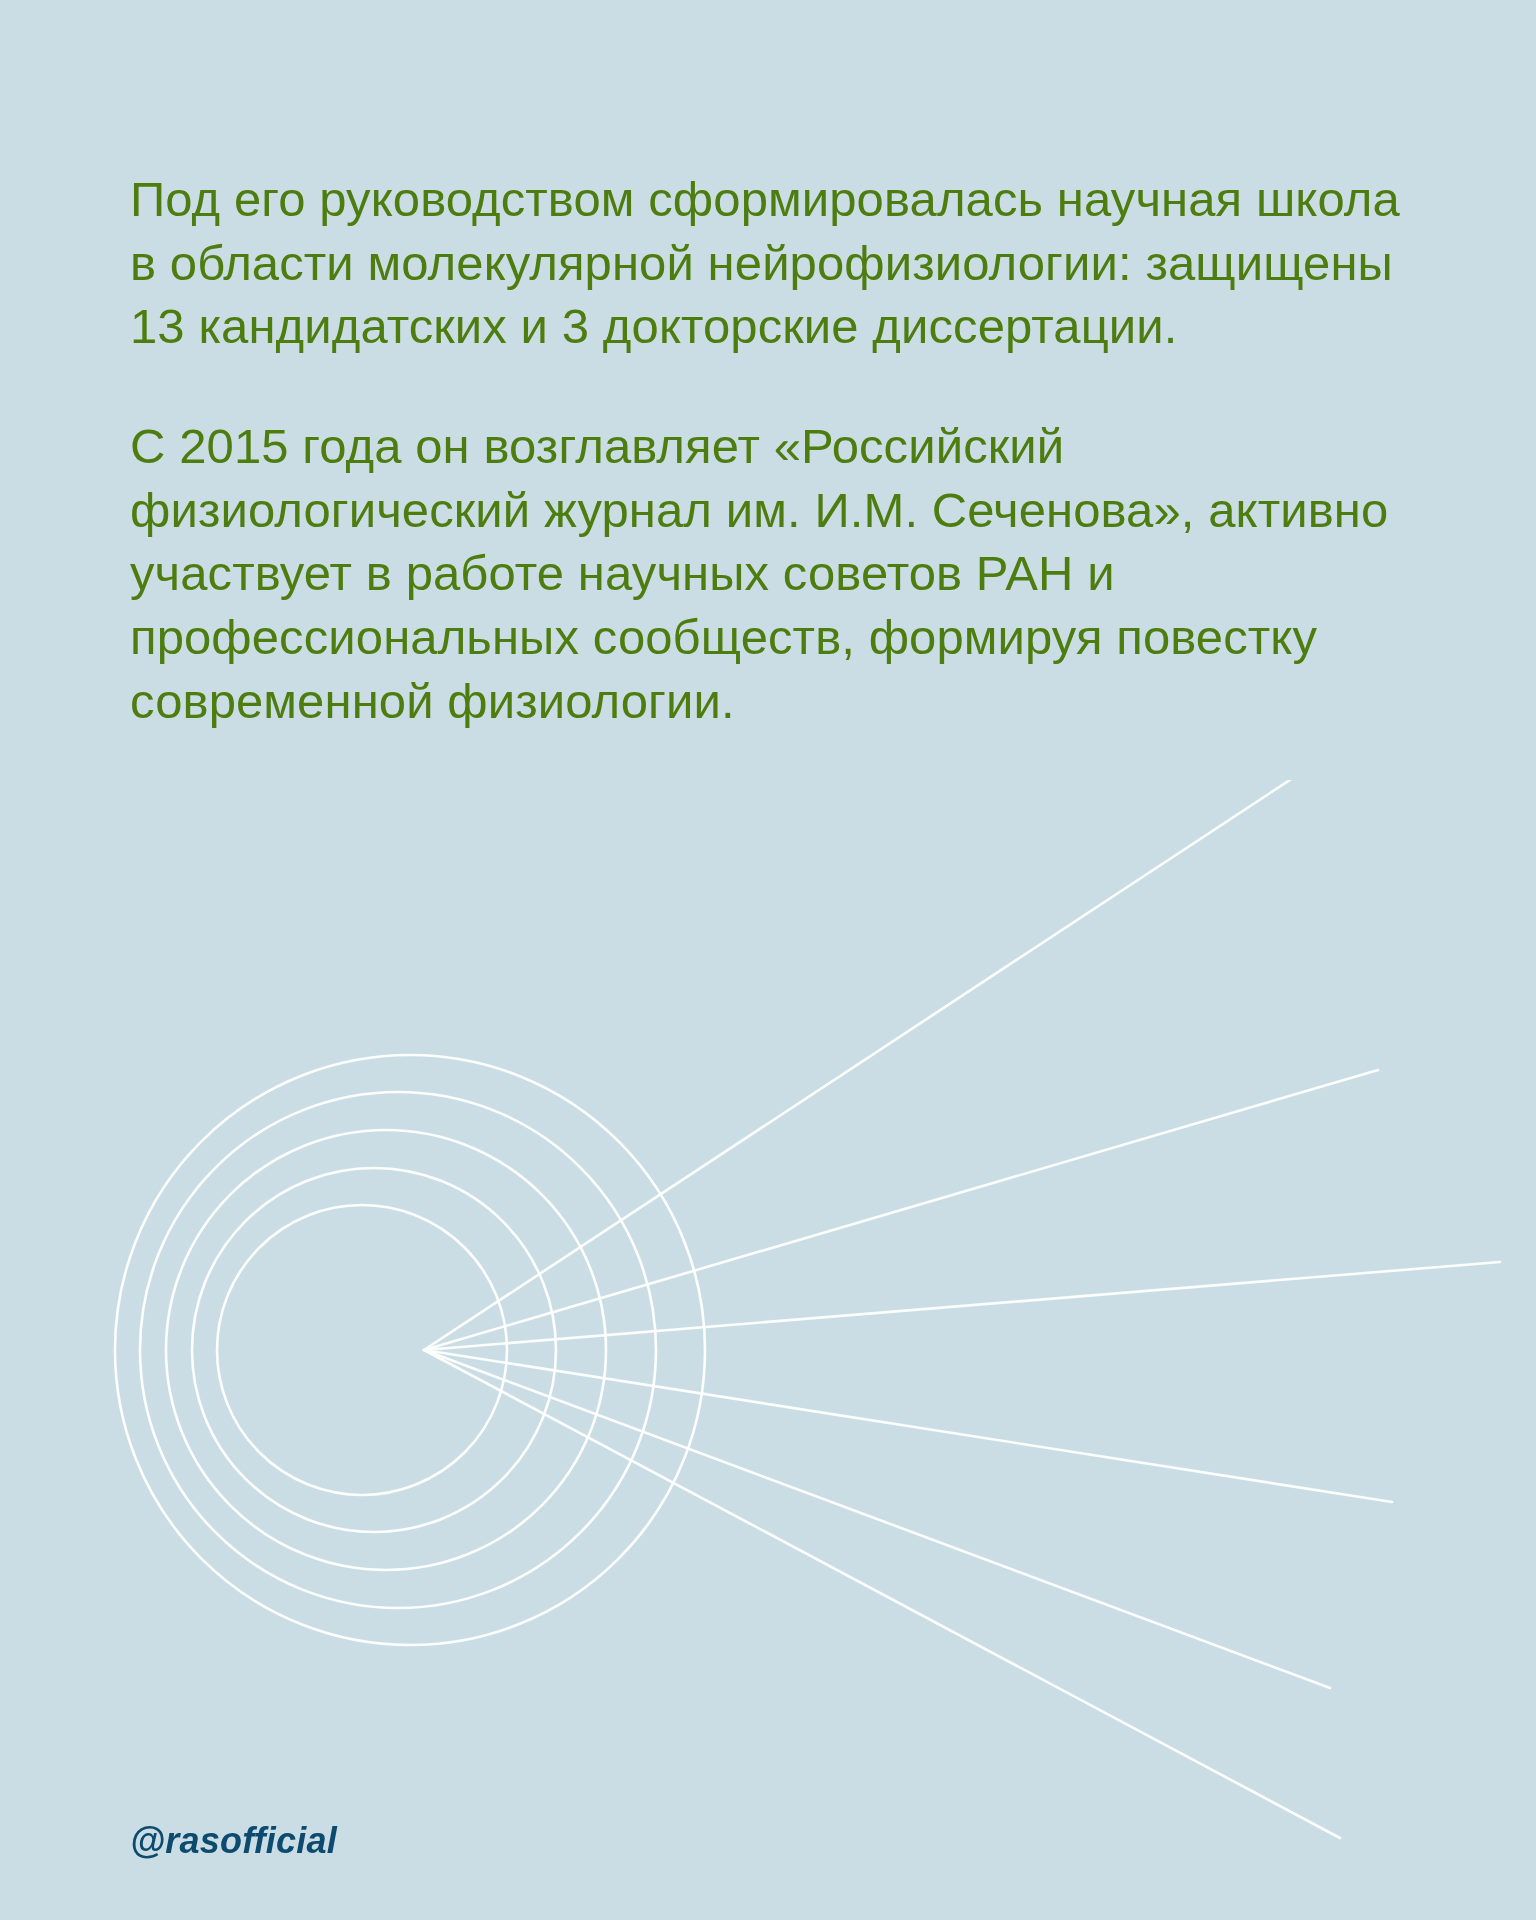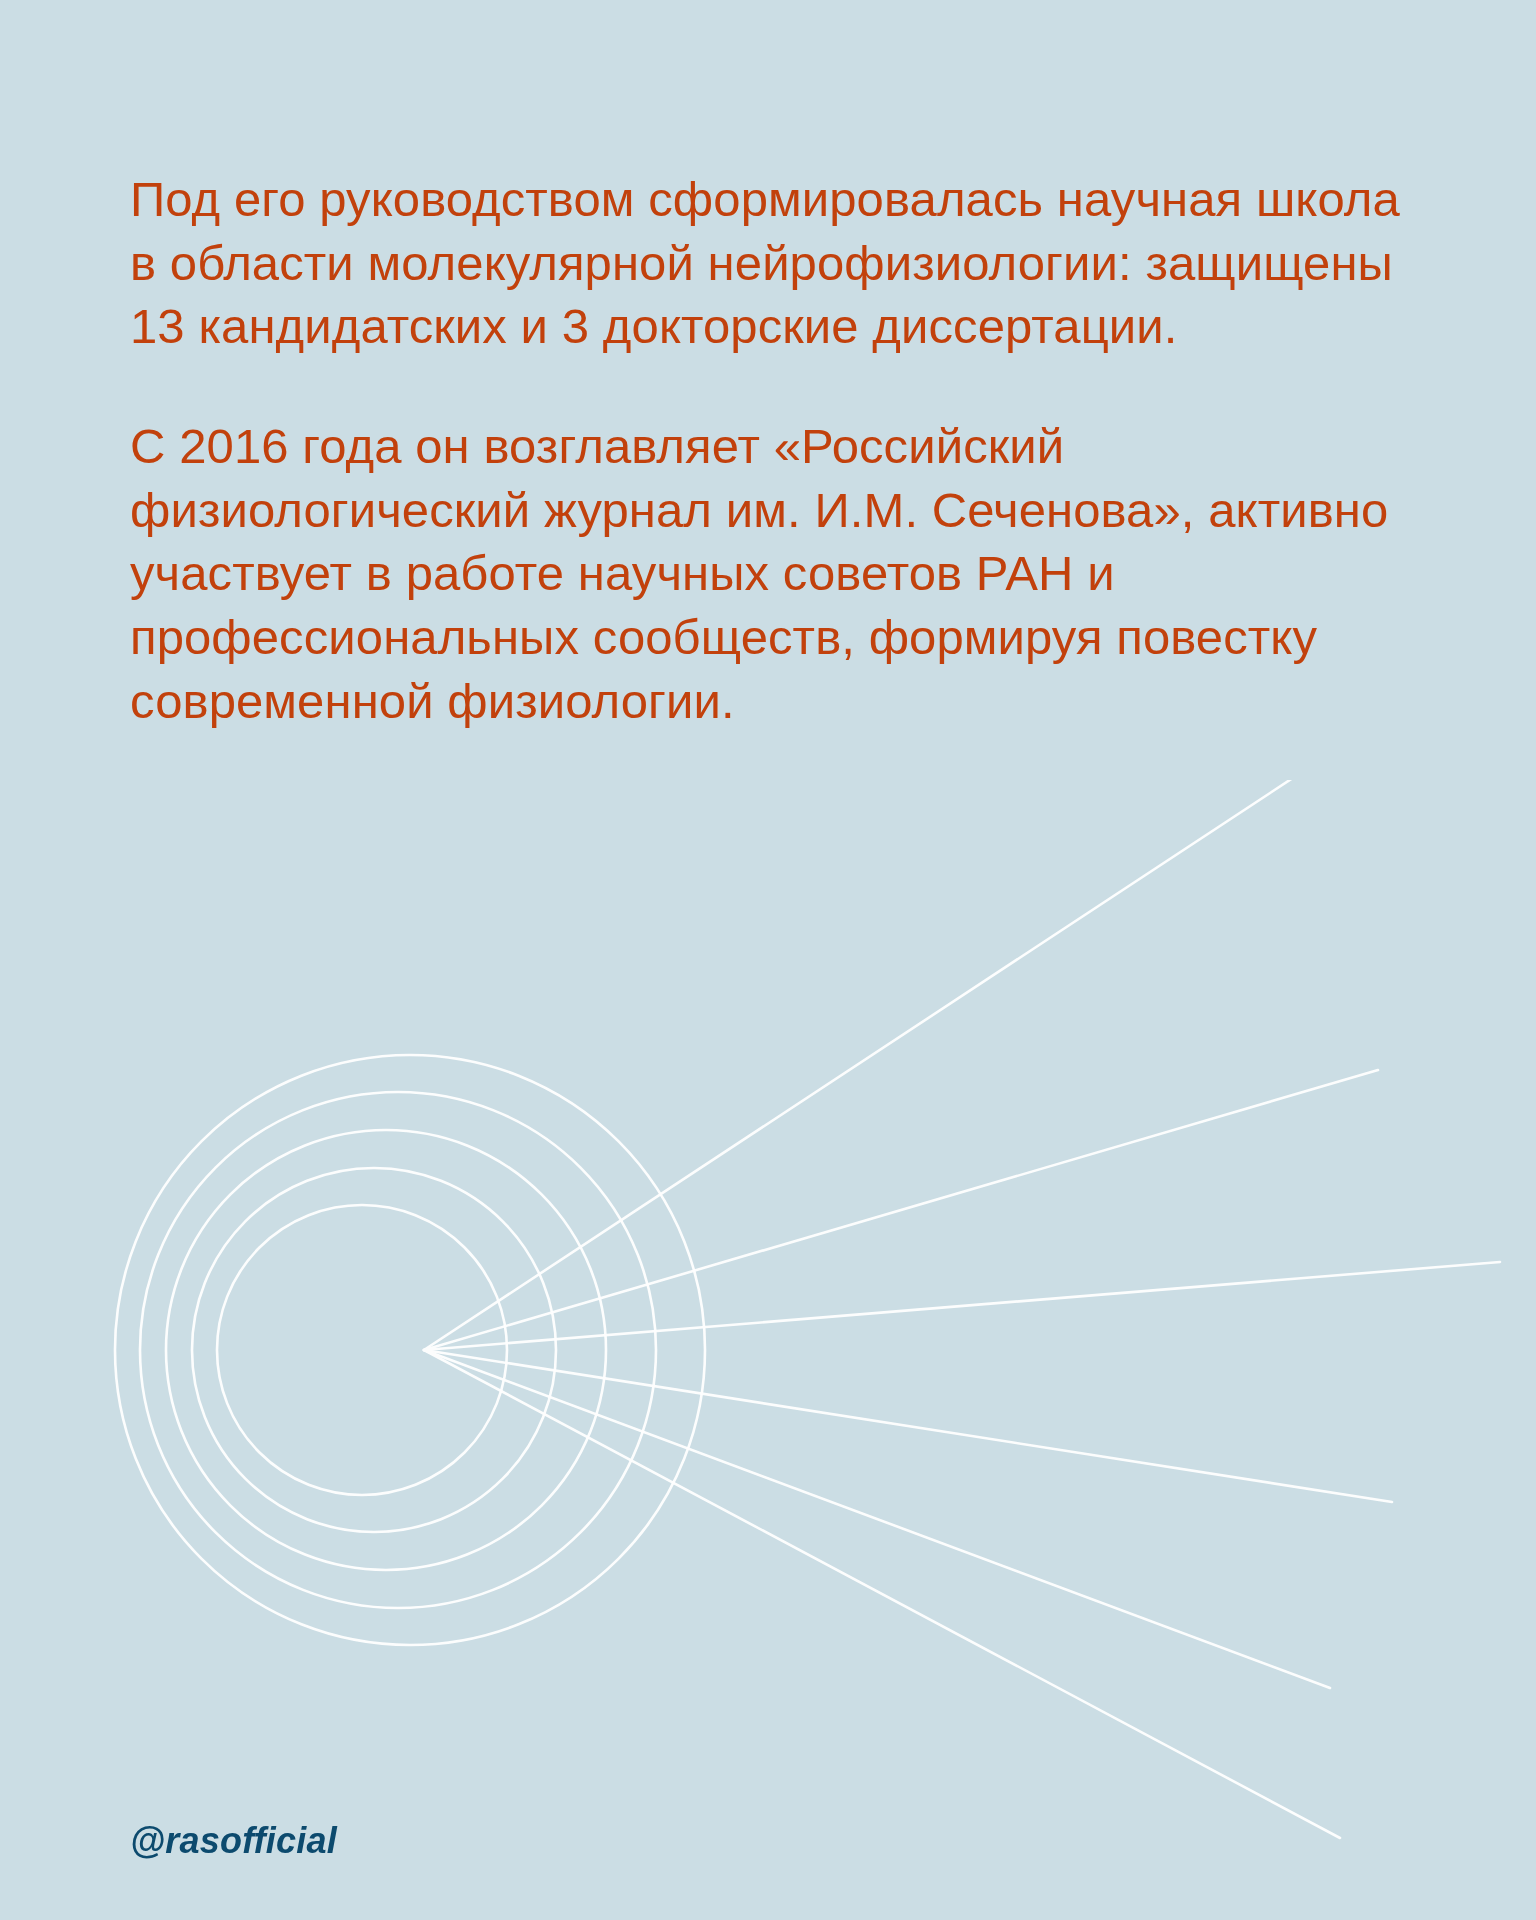--- a/index.html
+++ b/index.html
@@ -23,21 +23,21 @@
     position: absolute;
     left: 130px;
     top: 168px;
     width: 1290px;
     color: #4a5560;
   }
   .paragraph {
     font-size: 49px;
     line-height: 1.30;
     letter-spacing: 0.1px;
-    color: #c2410c;
+    color: #4d7c0f;
     margin: 0 0 56px 0;
     font-weight: 400;
     white-space: pre-wrap;
   }
   .paragraph:last-child {
     margin-bottom: 0;
   }
   .decor {
     position: absolute;
     left: 0;
@@ -57,21 +57,21 @@
     letter-spacing: 0.2px;
   }
 </style>
 </head>
 <body>
 
 <div class="slide">
 
   <div class="text-block">
     <p class="paragraph">Под его руководством сформировалась научная школа в области молекулярной нейрофизиологии: защищены 13 кандидатских и 3 докторские диссертации.</p>
-    <p class="paragraph">С 2016 года он возглавляет «Российский физиологический журнал им. И.М. Сеченова», активно участвует в работе научных советов РАН и профессиональных сообществ, формируя повестку современной физиологии.</p>
+    <p class="paragraph">С 2015 года он возглавляет «Российский физиологический журнал им. И.М. Сеченова», активно участвует в работе научных советов РАН и профессиональных сообществ, формируя повестку современной физиологии.</p>
   </div>
 
   <svg class="decor" viewBox="0 0 1536 1060" xmlns="http://www.w3.org/2000/svg">
     <g fill="none" stroke="#ffffff" stroke-width="2.6" opacity="0.95">
       <ellipse cx="410" cy="570" rx="295" ry="295"></ellipse>
       <ellipse cx="398" cy="570" rx="258" ry="258"></ellipse>
       <ellipse cx="386" cy="570" rx="220" ry="220"></ellipse>
       <ellipse cx="374" cy="570" rx="182" ry="182"></ellipse>
       <ellipse cx="362" cy="570" rx="145" ry="145"></ellipse>
     </g>

